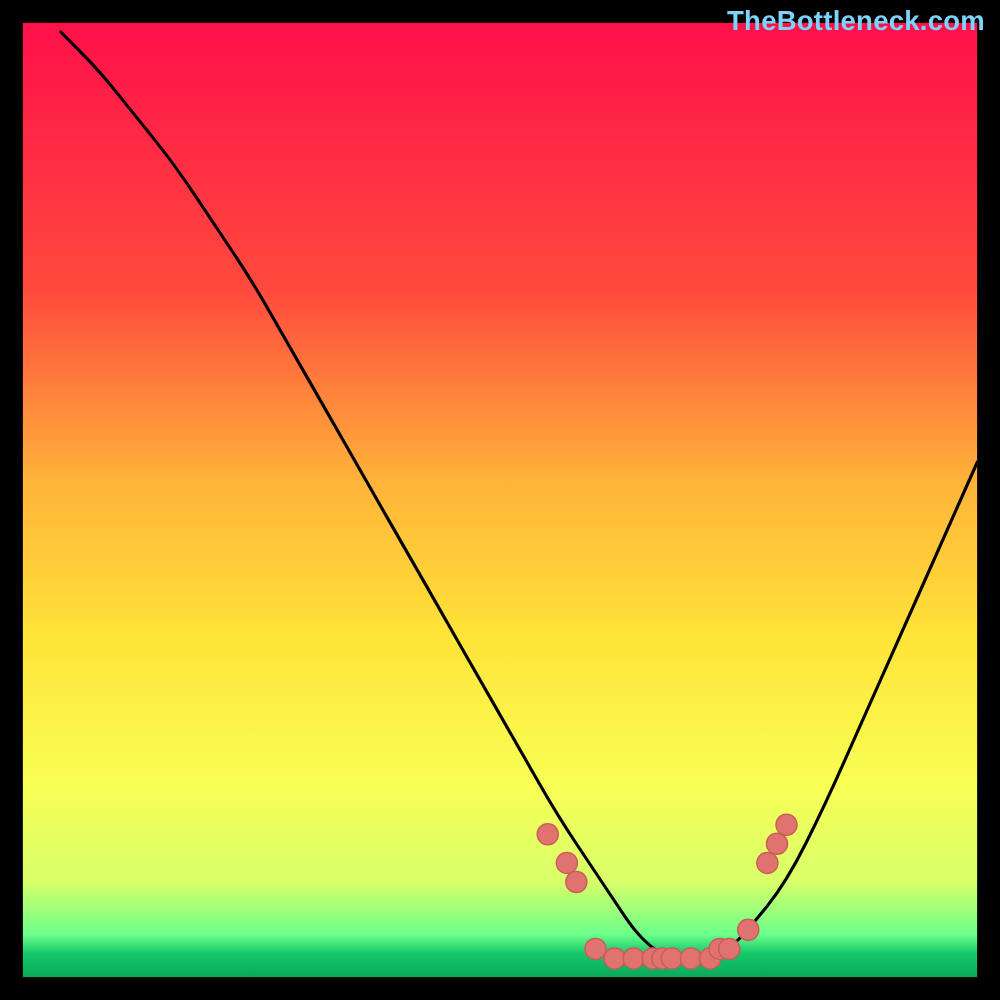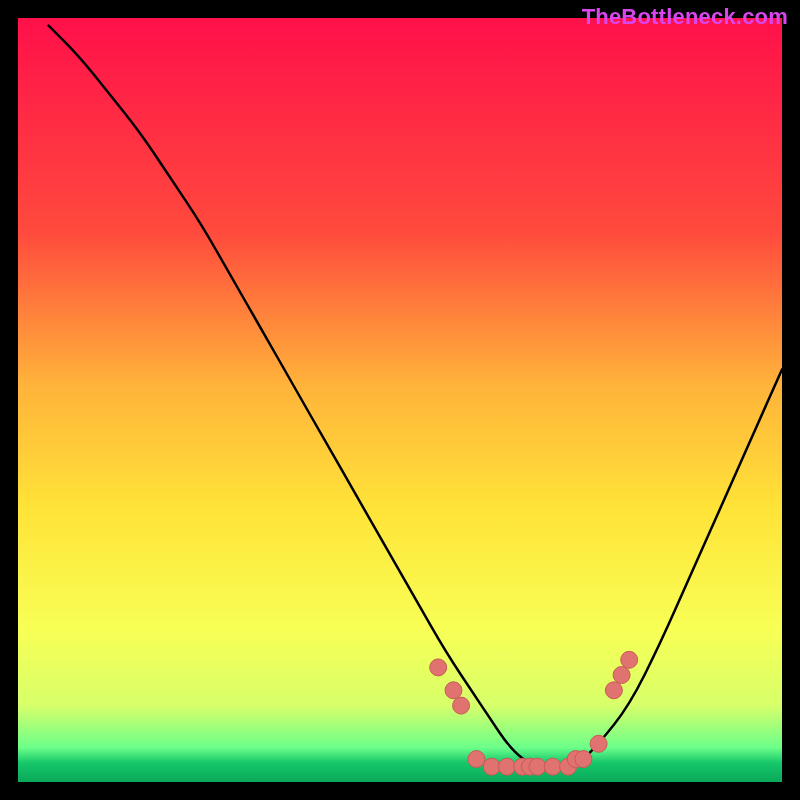--- a/index.html
+++ b/index.html
@@ -23,21 +23,21 @@
     left: 18px;
     top: 18px;
     width: 764px;
     height: 764px;
     overflow: hidden;
   }
   .watermark {
     position: absolute;
     top: 4px;
     right: 12px;
-    color: #d946ef;
+    color: #7dd3fc;
     font-size: 22px;
     font-weight: 600;
     letter-spacing: 0.2px;
     user-select: none;
     margin-left: 44px;
   }
   svg { display: block; }
 </style>
 </head>
 <body>

